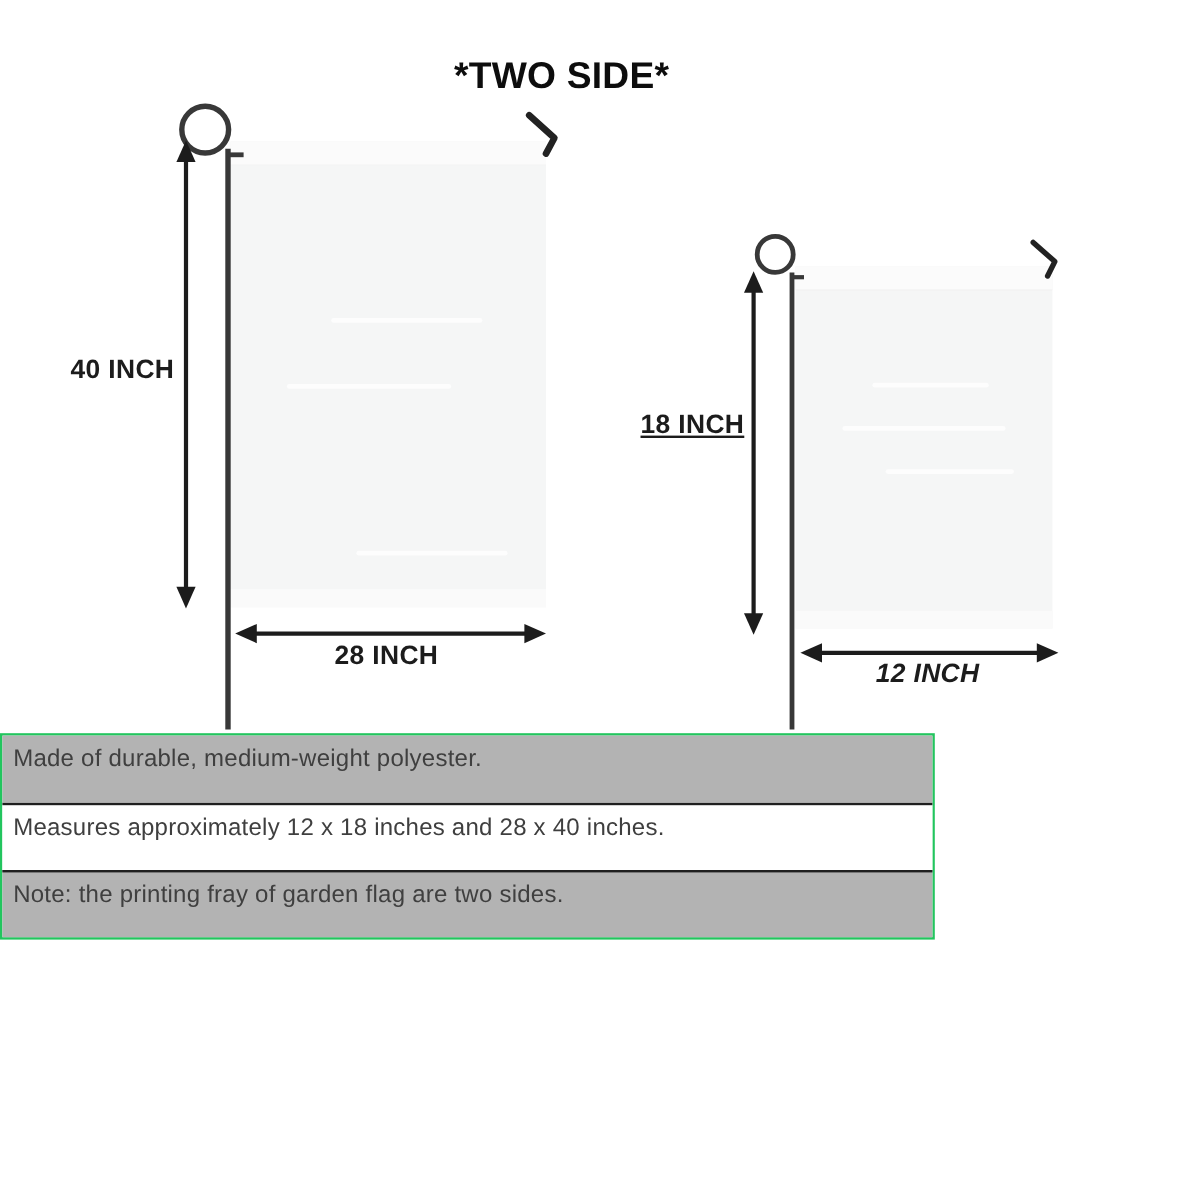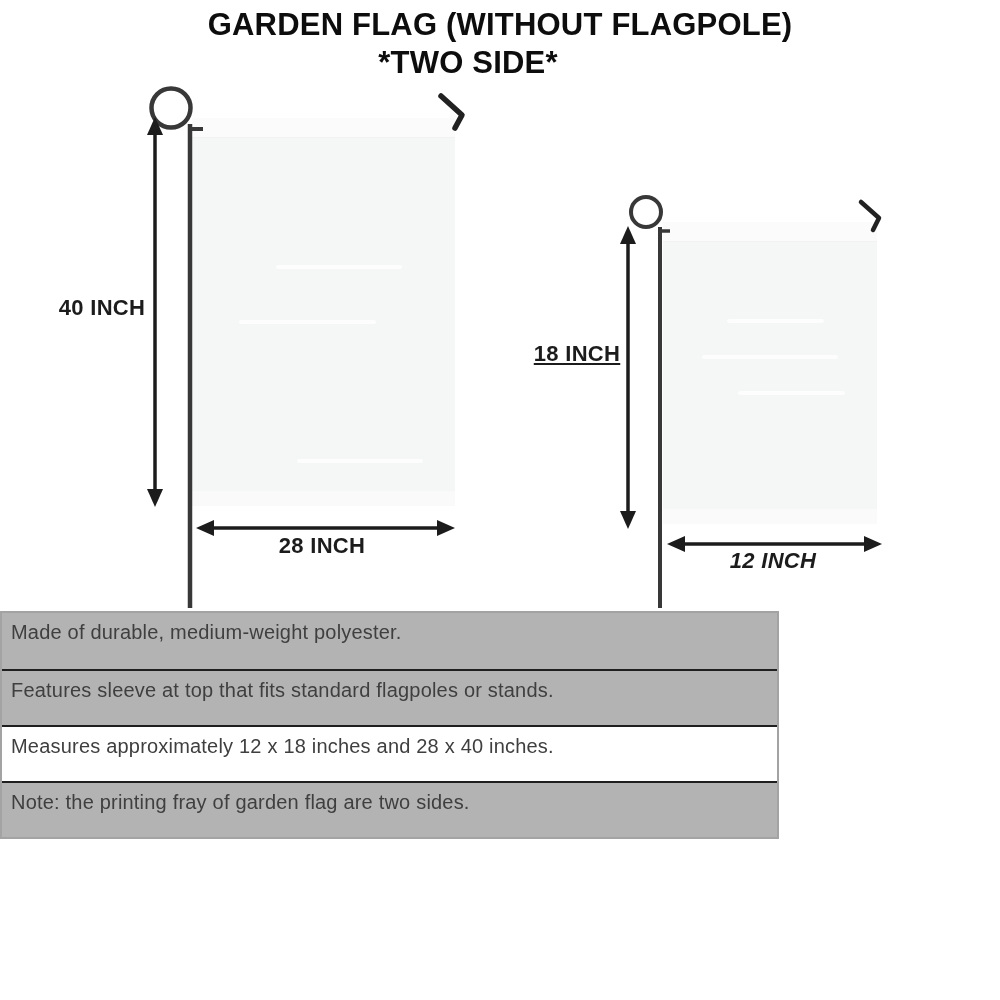--- a/index.html
+++ b/index.html
@@ -90,21 +90,21 @@
   .lbl-28 { left: 322px; top: 546px; }
   .lbl-18 { left: 577px; top: 354px; text-decoration: underline; }
   .lbl-12 { left: 773px; top: 561px; font-style: italic; }
 
   
   .features-table {
     position: absolute;
     left: 0; top: 611px;
     width: 779px;
     z-index: 3;
-    border: 2px solid #a3a3a3;
+    border: 2px solid #22c55e;
     box-sizing: border-box;
     background: #ffffff;
   }
   .feat-row {
     height: 56px;
     box-sizing: border-box;
     padding: 7px 10px 0 9px;
     font-size: 20px;
     line-height: 1.25;
     color: #3f3f3f;
@@ -112,21 +112,20 @@
   }
   .feat-row + .feat-row { border-top: 2px solid #1f1f1f; }
   .feat-row.gray  { background: #b3b3b3; }
   .feat-row.white { background: #ffffff; }
 </style>
 </head>
 <body>
 
 <div class="stage">
 
-  <div class="title-line1">GARDEN FLAG (WITHOUT FLAGPOLE)</div>
   <div class="title-line2">*TWO SIDE*</div>
 
   <div class="flag flag-large">
     <div class="sleeve"></div>
     <div class="streak s1"></div>
     <div class="streak s2"></div>
     <div class="streak s3"></div>
     <div class="hem"></div>
   </div>
 
@@ -181,18 +180,17 @@
     </g>
   </svg>
 
   <div class="dim-label lbl-40">40 INCH</div>
   <div class="dim-label lbl-28">28 INCH</div>
   <div class="dim-label lbl-18">18 INCH</div>
   <div class="dim-label lbl-12">12 INCH</div>
 
   <div class="features-table">
     <div class="feat-row gray">Made of durable, medium-weight polyester.</div>
-    <div class="feat-row gray">Features sleeve at top that fits standard flagpoles or stands.</div>
     <div class="feat-row white">Measures approximately 12 x 18 inches and 28 x 40 inches.</div>
     <div class="feat-row gray">Note: the printing fray of garden flag are two sides.</div>
   </div>
 
 </div>
 
 </body></html>

